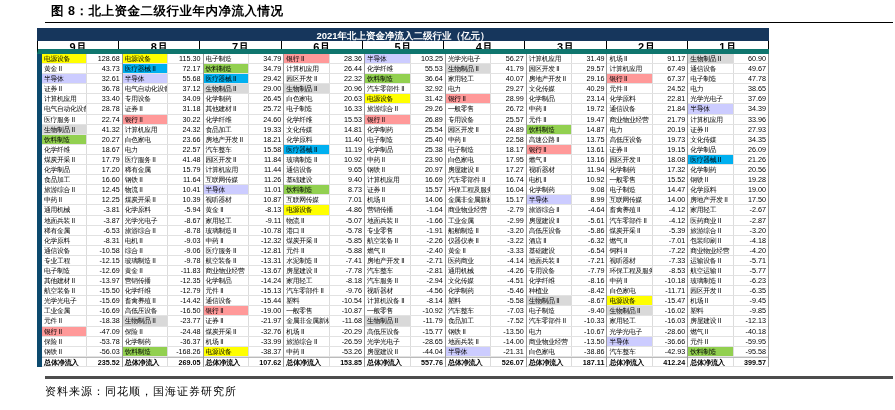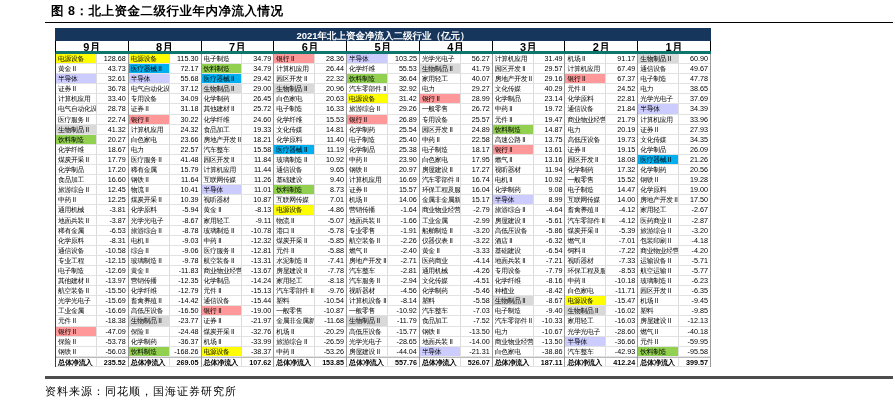--- a/index.html
+++ b/index.html
@@ -1,27 +1,27 @@
 <!DOCTYPE html>
 <html><head>
 <meta charset="utf-8">
 <style>
   html,body{margin:0;padding:0;}
   body{width:895px;height:410px;position:relative;background:#fff;
        font-family:"Liberation Sans","DejaVu Sans",sans-serif;color:#000;}
   .caption{position:absolute;left:51px;top:3px;font-size:12.5px;font-weight:bold;letter-spacing:.5px;}
   .rule-top{position:absolute;left:45px;top:22px;width:848px;height:1px;background:#000;}
-  .tbl{position:absolute;left:55px;top:28px;width:656px;}
+  .tbl{position:absolute;left:37px;top:28px;width:732px;}
   .title-bar{background:#16365C;color:#fff;font-weight:bold;font-size:9.5px;
              height:13px;line-height:13.5px;text-align:center;border:1px solid #16365C;box-sizing:border-box;}
   .months{display:grid;grid-template-columns:repeat(9,1fr);height:13px;
-          border-left:1px solid #000;border-bottom:3px solid #0f766e;box-sizing:border-box;}
+          border-left:1px solid #000;border-bottom:5px solid #0f766e;box-sizing:border-box;}
   .month-cell{border-right:1px solid #000;font-size:11px;font-weight:bold;text-align:center;
               line-height:13px;overflow:hidden;}
-  .grid{display:grid;grid-template-columns:repeat(9,1fr);border-left:1px solid #0c4a6e;}
+  .grid{display:grid;grid-template-columns:repeat(9,1fr);border-left:5px solid #0c4a6e;}
   .col-group{border-right:1px solid #9a9a9a;min-width:0;}
   .row{display:flex;height:10.1px;line-height:10.4px;border-bottom:0.5px solid #e2e2e2;box-sizing:border-box;}
   .name{flex:0 0 57%;min-width:0;padding-left:2px;font-size:6.8px;letter-spacing:-0.3px;
         white-space:nowrap;overflow:hidden;border-right:0.5px solid #dcdcdc;box-sizing:border-box;}
   .val{flex:1;min-width:0;text-align:right;padding-right:2px;font-size:7.2px;white-space:nowrap;}
   .row.total{border-top:0.5px solid #bbb;justify-content:flex-end;}
   .row.total .name,.row.total .val{font-weight:bold;font-size:7.2px;background:#fff;}
   .rule-bottom{position:absolute;left:45px;top:376px;width:848px;height:3px;background:#4d4d4d;}
   .source{position:absolute;left:45px;top:384px;font-size:11px;letter-spacing:1px;}
 </style>

